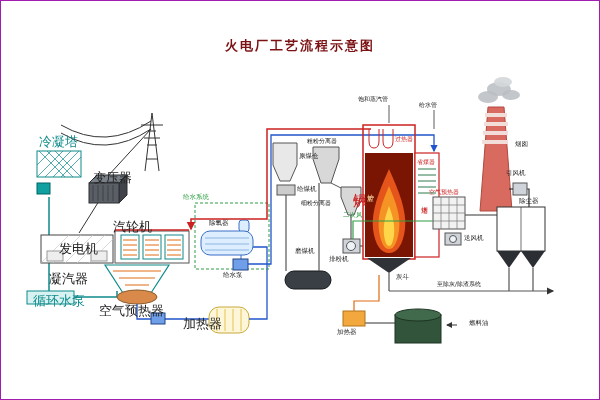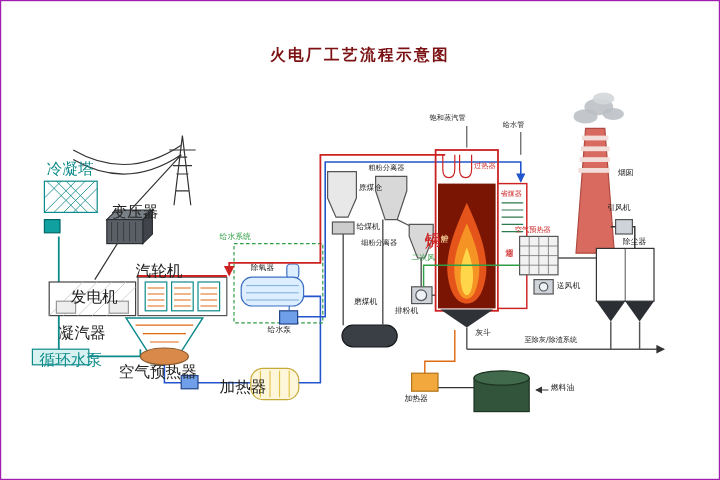--- a/index.html
+++ b/index.html
@@ -201,15 +201,15 @@
 <div class="lbl c-red s6" style="left:416px;top:158px">省煤器</div>
 <div class="lbl c-red vert s65" style="left:420px;top:200px">烟道</div>
 <div class="lbl c-red s6" style="left:428px;top:188px">空气预热器</div>
 <div class="lbl s65" style="left:514px;top:140px">烟囱</div>
 <div class="lbl s65" style="left:505px;top:169px">引风机</div>
 <div class="lbl s65" style="left:518px;top:197px">除尘器</div>
 <div class="lbl s65" style="left:463px;top:234px">送风机</div>
 <div class="lbl s65" style="left:395px;top:273px">灰斗</div>
 <div class="lbl s6" style="left:436px;top:280px">至除灰/除渣系统</div>
 <div class="lbl s65" style="left:336px;top:328px">加热器</div>
-<div class="lbl s65" style="left:458px;top:319px">燃料油</div>
+<div class="lbl s65" style="left:468px;top:319px">燃料油</div>
 
 </div>
 
 </body></html>

